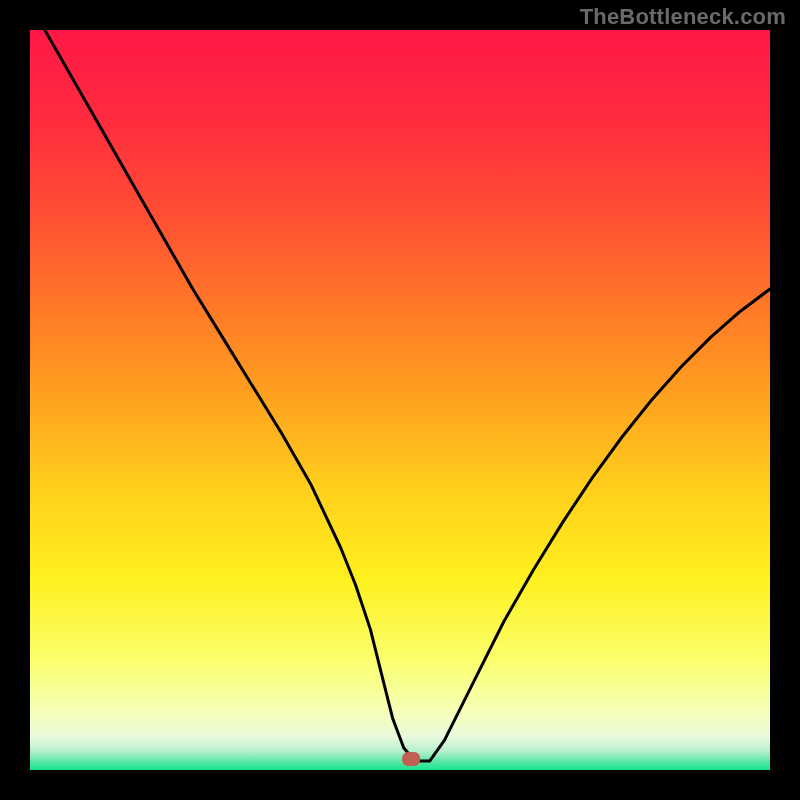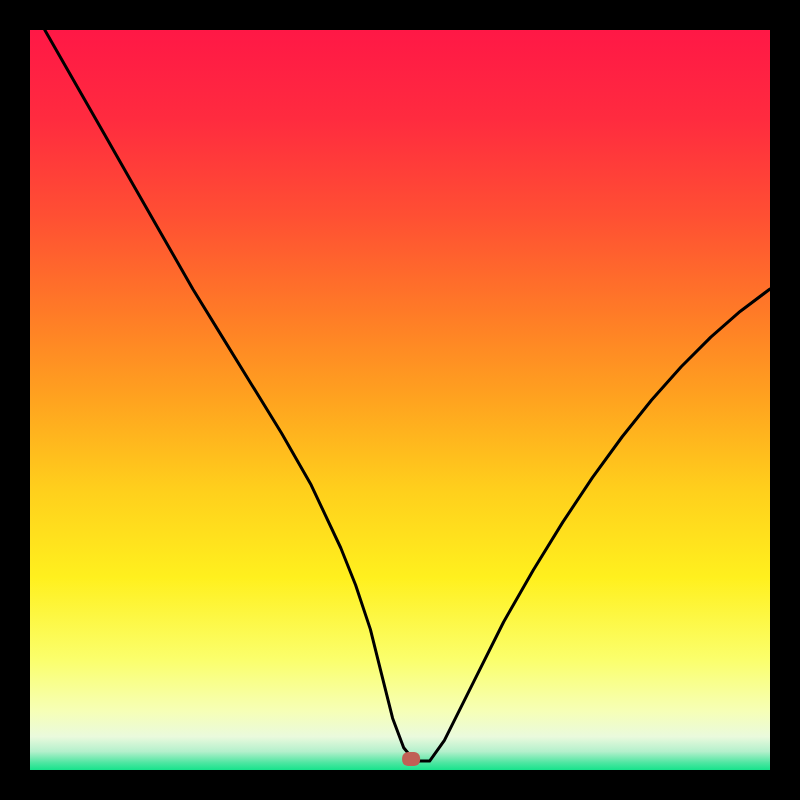--- a/index.html
+++ b/index.html
@@ -31,20 +31,21 @@
     font-family: Arial, Helvetica, sans-serif;
   }
   svg {
     display: block;
   }
 </style>
 </head>
 <body>
 
 <div class="frame">
+  <div class="watermark">TheBottleneck.com</div>
   <svg id="chart-svg" width="800" height="800">
     <defs>
       <linearGradient id="bg-grad" x1="0" y1="0" x2="0" y2="1">
           <stop offset="0%" stop-color="#ff1846"></stop>
           <stop offset="12%" stop-color="#ff2b3f"></stop>
           <stop offset="25%" stop-color="#ff4f33"></stop>
           <stop offset="38%" stop-color="#ff7a27"></stop>
           <stop offset="50%" stop-color="#ffa31f"></stop>
           <stop offset="62%" stop-color="#ffcf1c"></stop>
           <stop offset="74%" stop-color="#fff01e"></stop>

